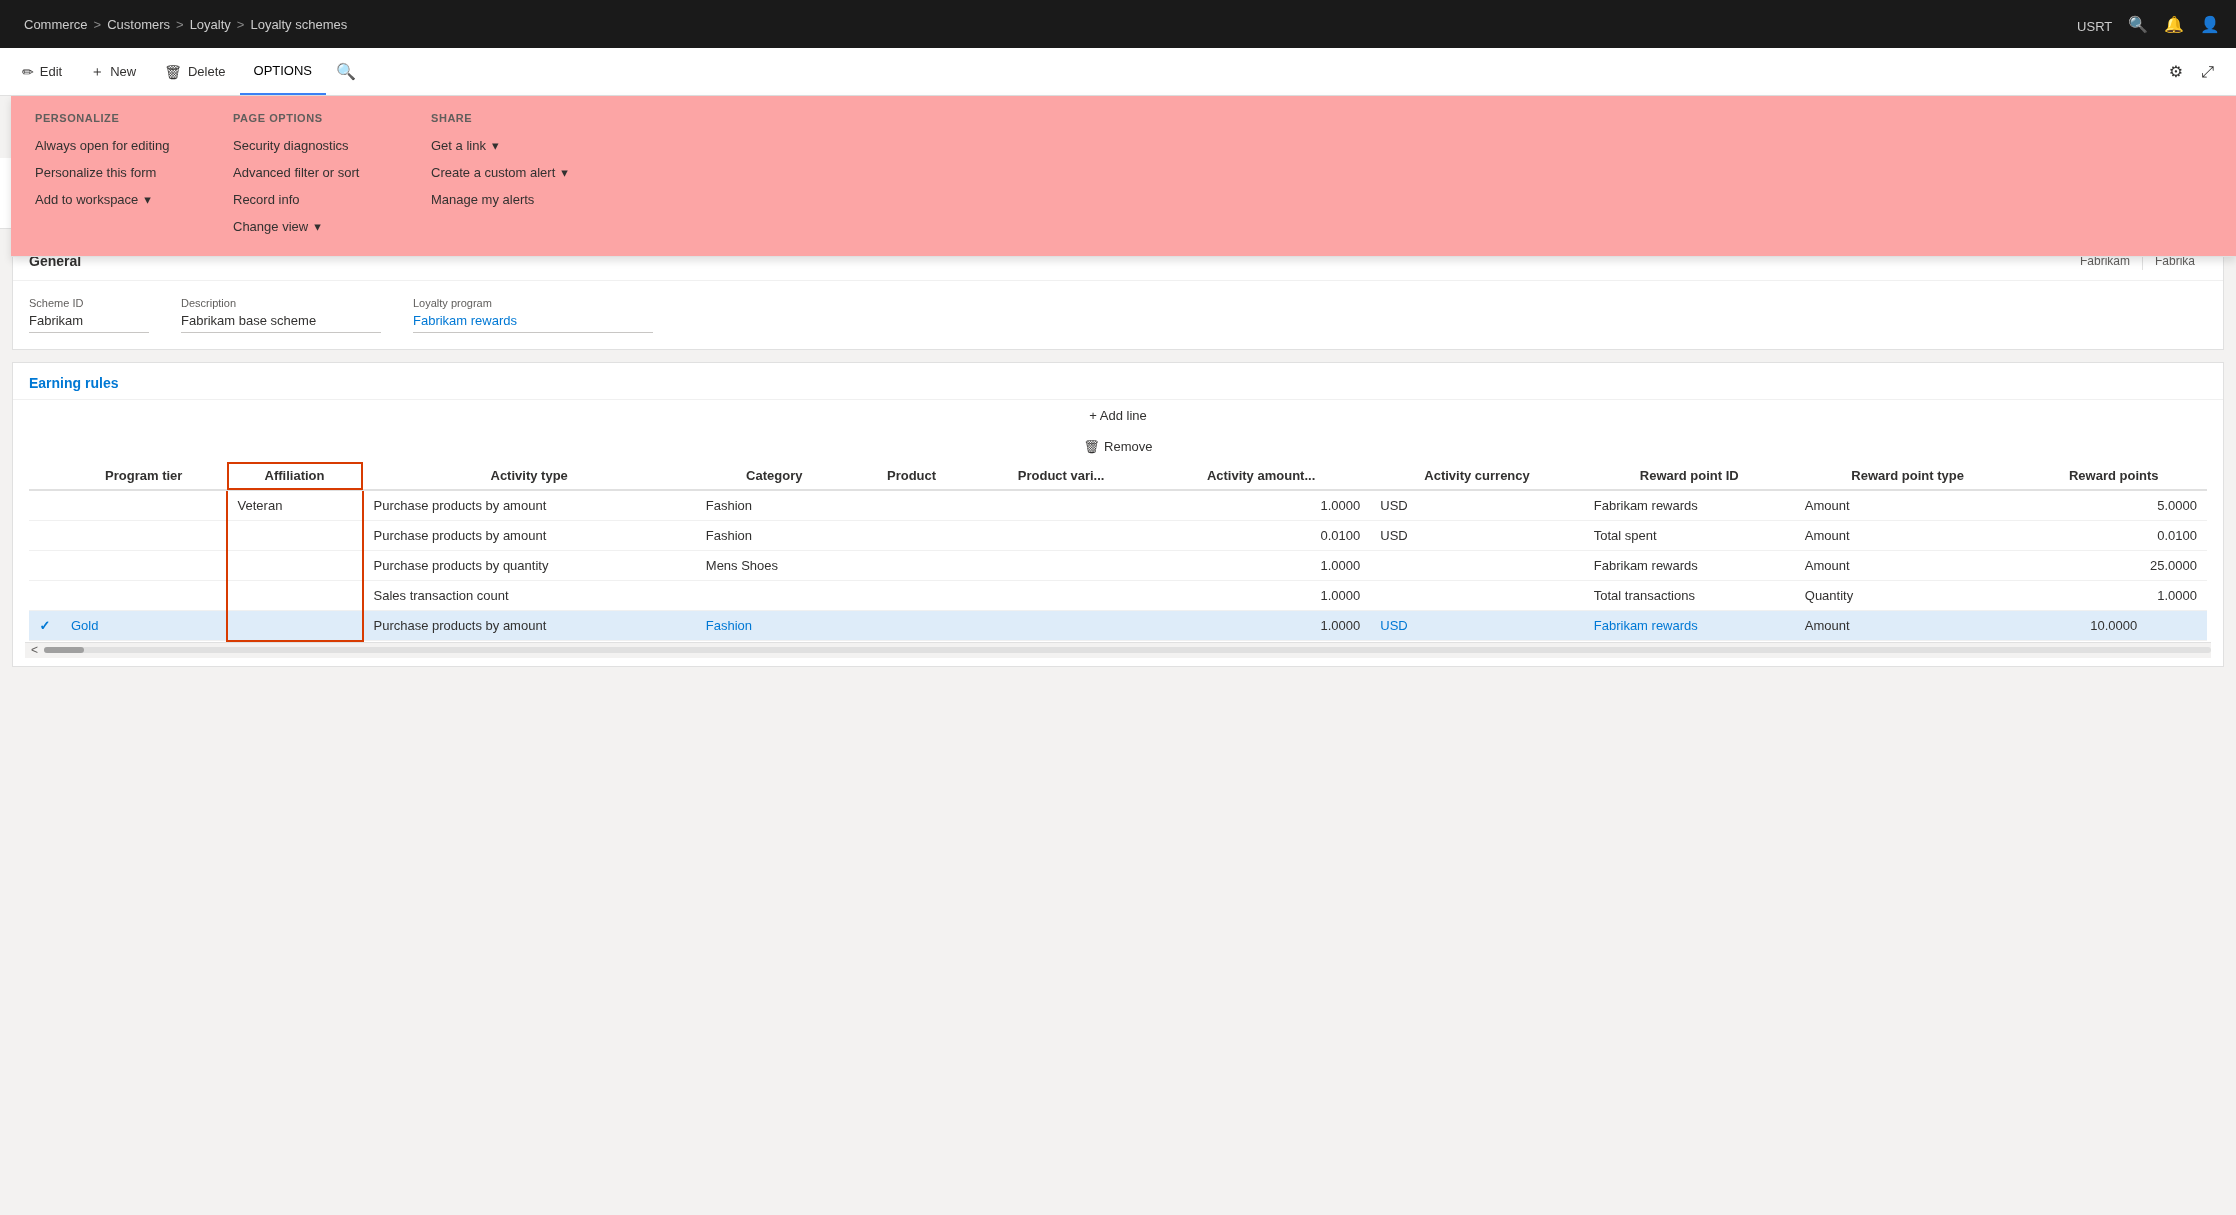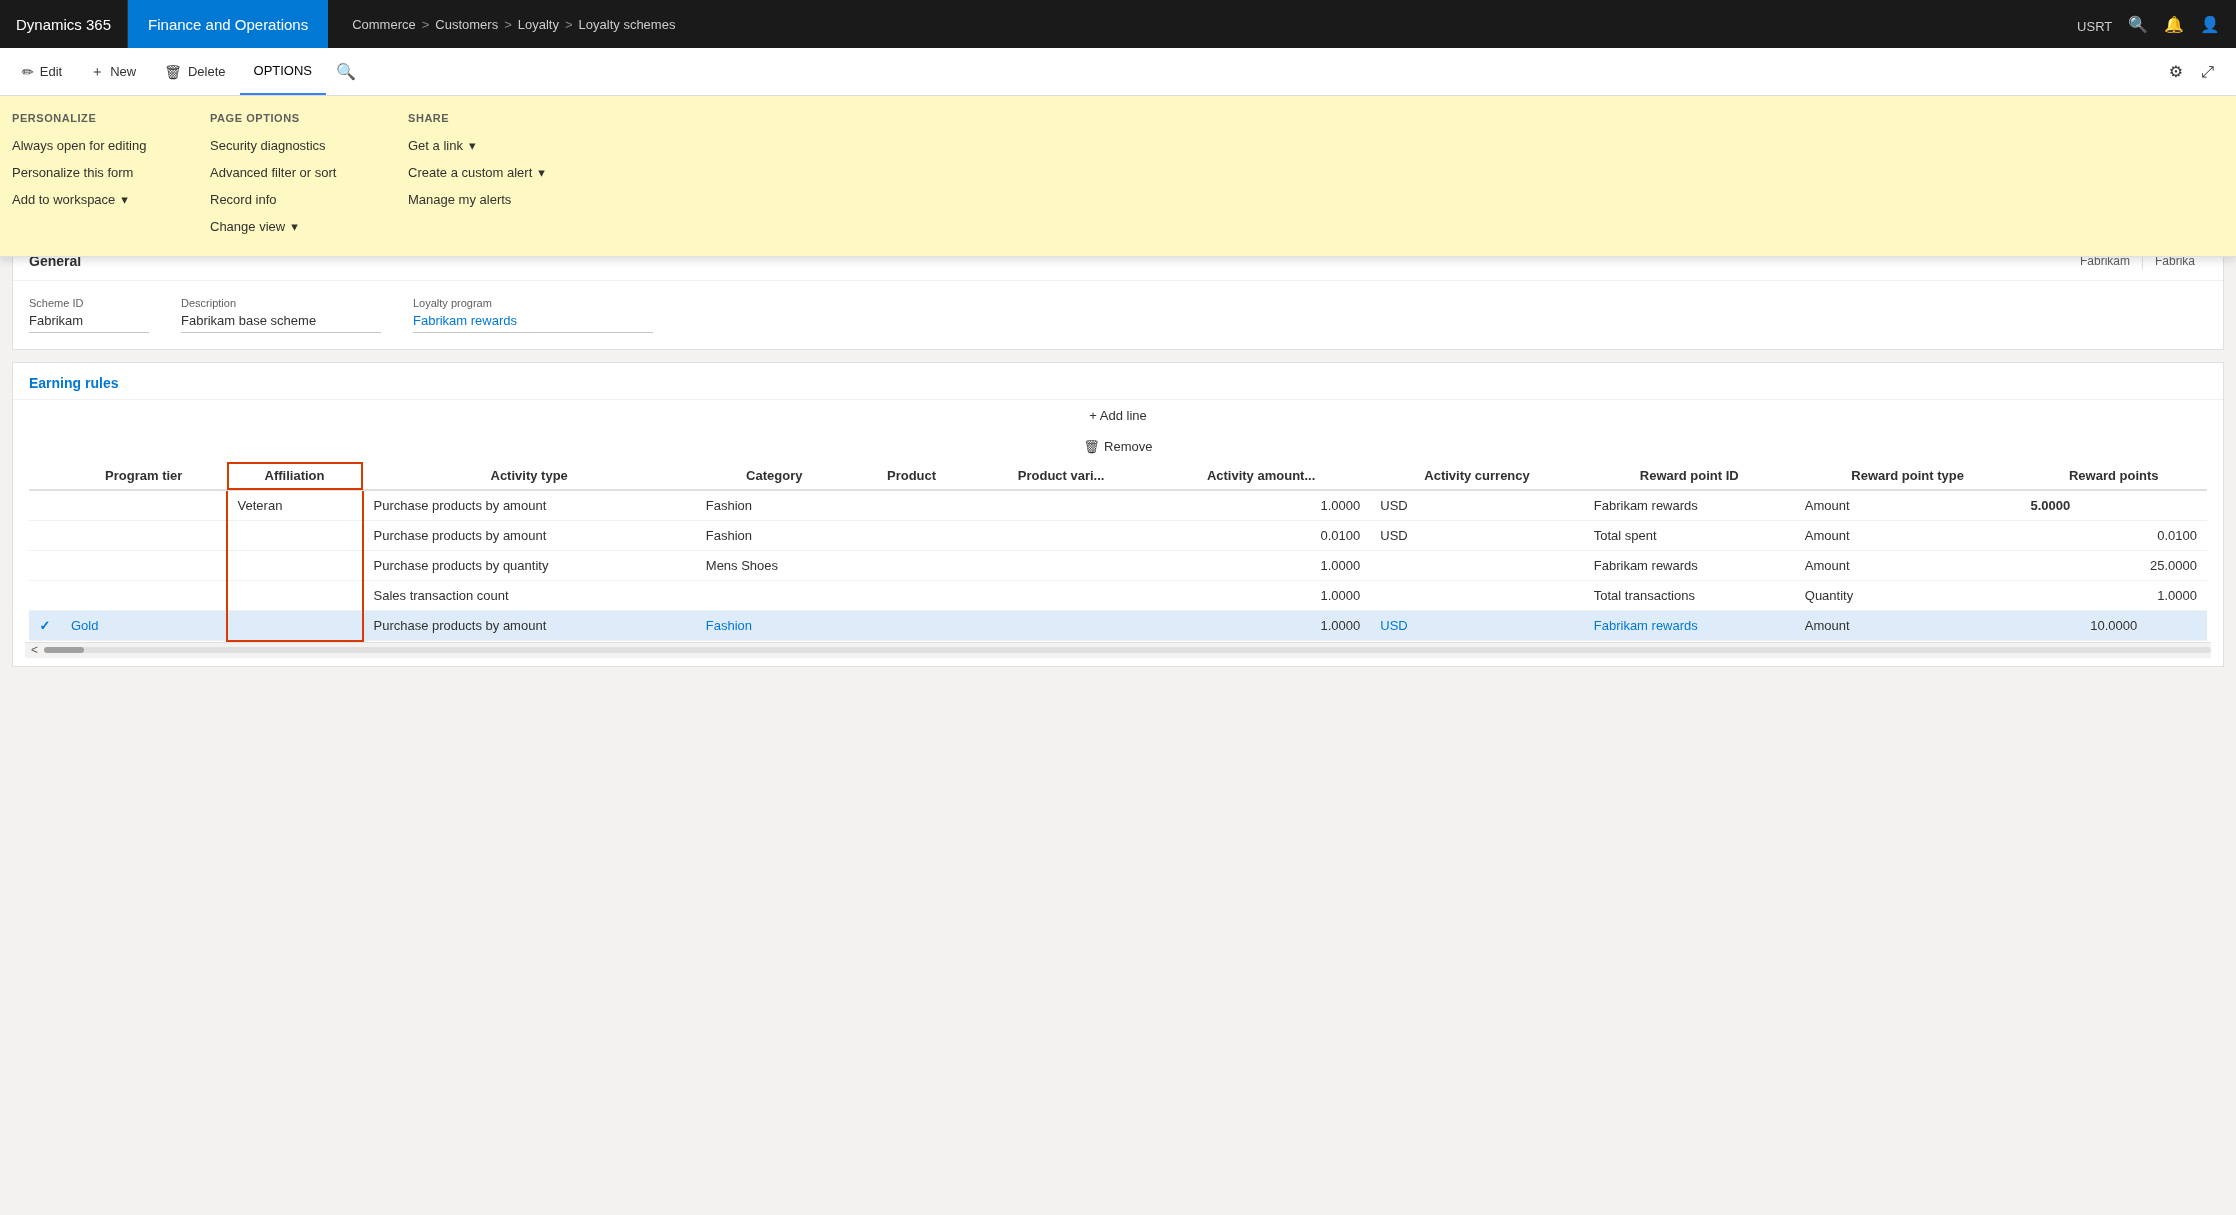--- a/index.html
+++ b/index.html
@@ -106,27 +106,27 @@
       font-size: 16px;
       color: #323130;
       cursor: pointer;
       padding: 4px 6px;
     }
 
     
     .dropdown-overlay {
       position: absolute;
       top: 48px;
-      left: 0;
+      left: 11px;
       right: 0;
-      background: #fef9c3;
+      background: #fca5a5;
       border-bottom: 1px solid #e0e0e0;
       box-shadow: 0 4px 8px rgba(0,0,0,0.12);
       display: flex;
-      padding: 16px 24px 20px 12px;
+      padding: 16px 24px 20px 24px;
       gap: 48px;
       z-index: 100;
     }
     .dropdown-section { display: flex; flex-direction: column; gap: 8px; min-width: 150px; }
     .dropdown-section-title {
       font-size: 11px;
       font-weight: 600;
       color: #605e5c;
       text-transform: uppercase;
       letter-spacing: 0.05em;
@@ -289,24 +289,20 @@
       font-size: 12px;
       cursor: pointer;
       padding: 0 6px;
       color: #605e5c;
     }
   </style>
 </head>
 <body>
 
 <div class="top-nav">
-  <div class="top-nav-brand">
-    <div class="brand-dynamics">Dynamics 365</div>
-    <div class="brand-fo">Finance and Operations</div>
-  </div>
   <div class="breadcrumb-nav">
     <span>Commerce</span>
     <span class="breadcrumb-sep">&gt;</span>
     <span>Customers</span>
     <span class="breadcrumb-sep">&gt;</span>
     <span>Loyalty</span>
     <span class="breadcrumb-sep">&gt;</span>
     <span>Loyalty schemes</span>
   </div>
   <div class="top-right">
@@ -459,21 +455,21 @@
               <td></td>
               <td style="border-left: 2px solid rgb(216, 59, 1); border-right: 2px solid rgb(216, 59, 1); border-top: 2px solid rgb(216, 59, 1);">Veteran</td>
               <td>Purchase products by amount</td>
               <td>Fashion</td>
               <td></td>
               <td></td>
               <td style="text-align: right;">1.0000</td>
               <td>USD</td>
               <td>Fabrikam rewards</td>
               <td>Amount</td>
-              <td style=" font-weight: bold;">5.0000</td>
+              <td style="text-align: right;">5.0000</td>
             </tr>
             <tr>
               <td class="check-col"></td>
               <td></td>
               <td style="border-left: 2px solid rgb(216, 59, 1); border-right: 2px solid rgb(216, 59, 1);"></td>
               <td>Purchase products by amount</td>
               <td>Fashion</td>
               <td></td>
               <td></td>
               <td style="text-align: right;">0.0100</td>

